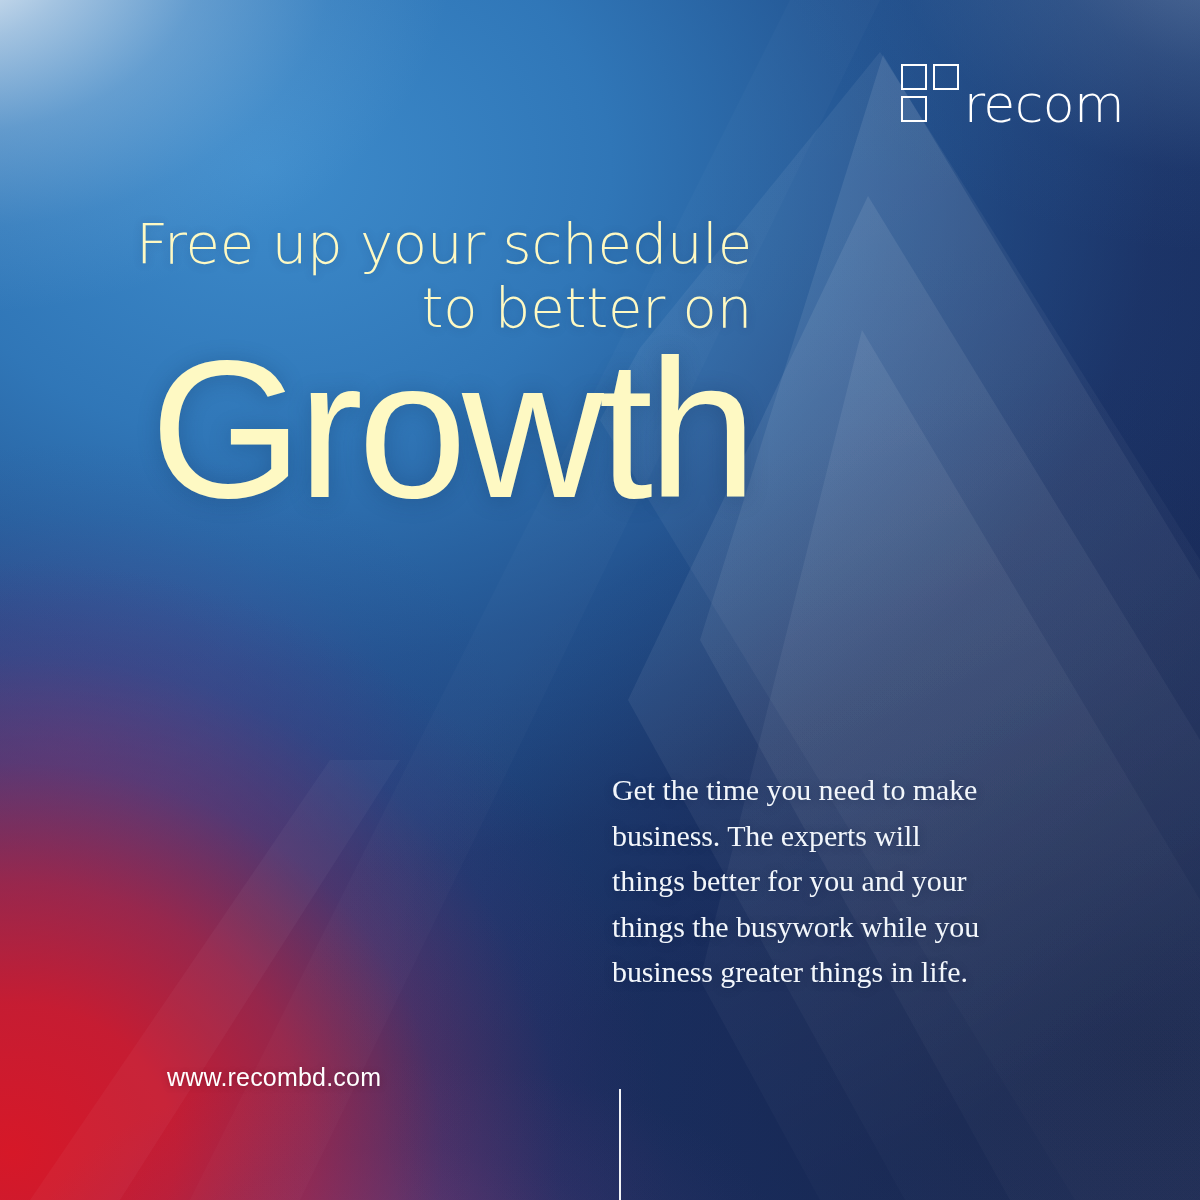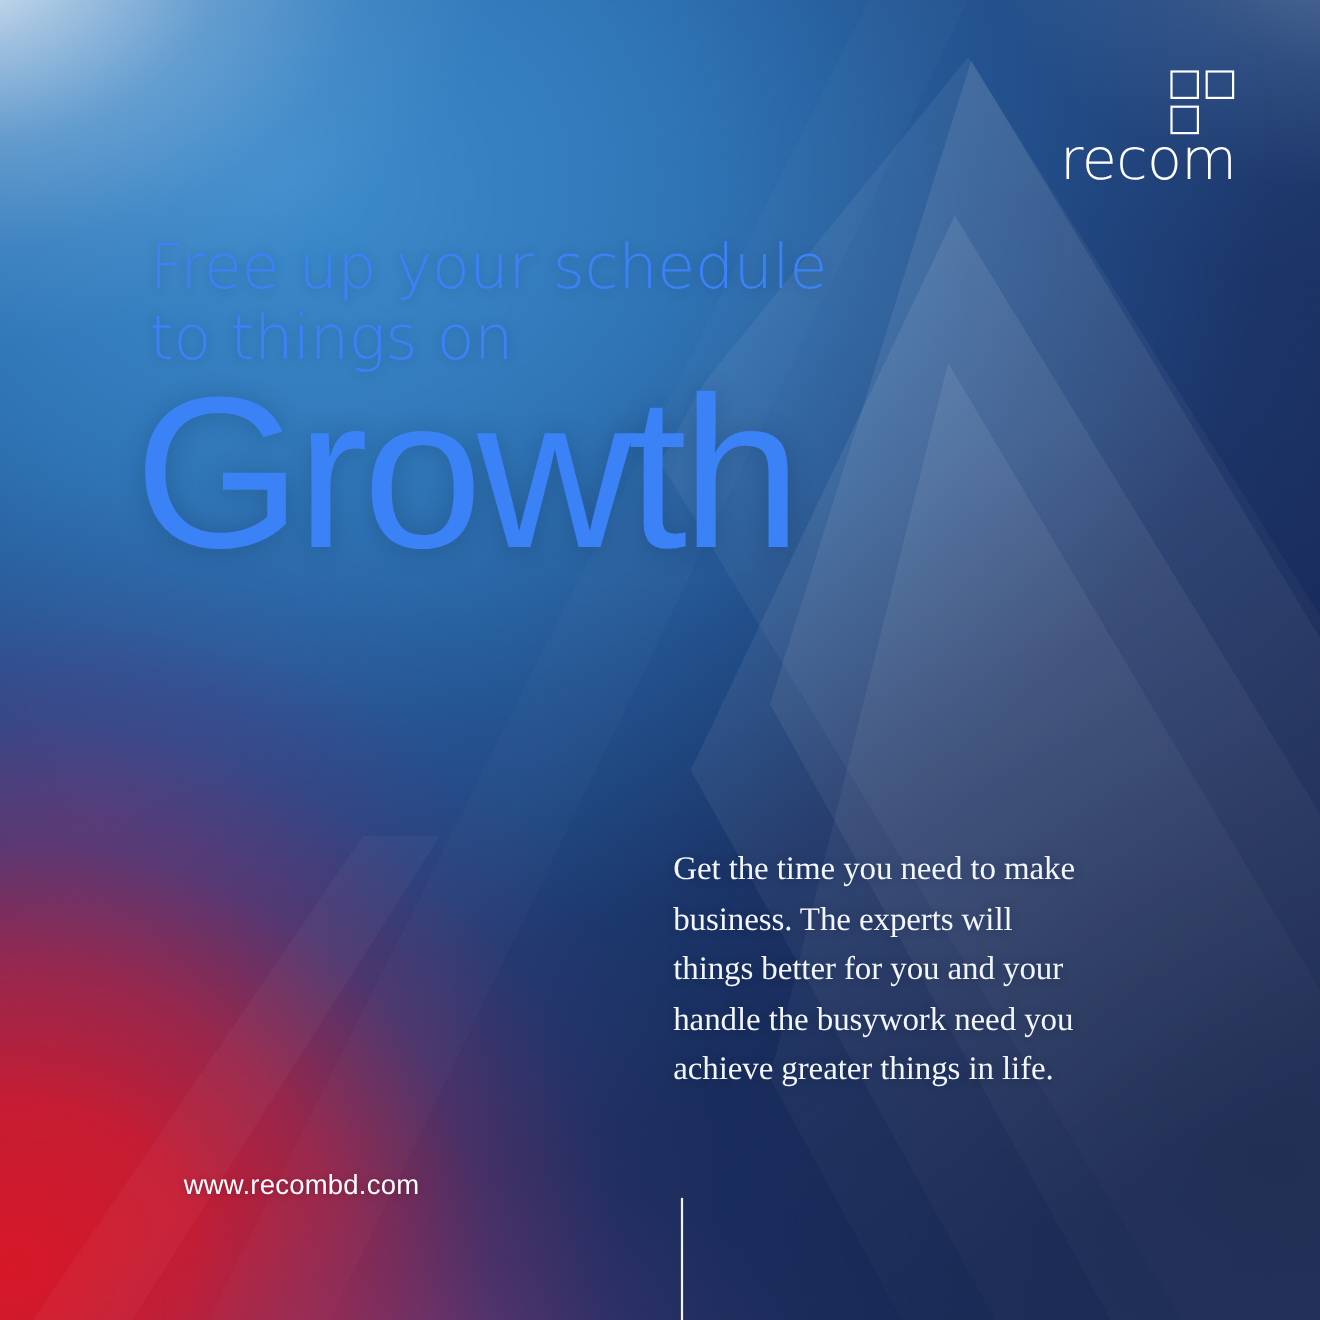--- a/index.html
+++ b/index.html
@@ -98,21 +98,20 @@
   
   .shapes{position:absolute;inset:0;}
   .shapes svg{position:absolute;inset:0;width:1200px;height:1200px;}
 
   
   .logo{
     position:absolute;
     top:64px;right:76px;
     display:flex;align-items:flex-end;
     gap:0px;
-    flex-direction:column;
   }
   .logo-mark{
     position:relative;
     width:60px;height:60px;
     flex:0 0 60px;
   }
   .logo-sq{
     position:absolute;
     width:26px;height:26px;
     border:2.4px solid #ffffff;
@@ -128,21 +127,22 @@
     letter-spacing:-0.6px;
     margin-left:3px;
     margin-bottom:-3px;
     font-family:"DejaVu Sans", sans-serif;
   }
 
   
   .headline{
     position:absolute;
     left:136px;top:212px;
-    color:#3b82f6;
+    color:#fef9c3;
+    text-align:right;
   }
   .headline-kicker{
     font-family:"DejaVu Sans", sans-serif;
     font-weight:300;
     font-size:56px;
     line-height:1.14;
     letter-spacing:-0.2px;
     text-shadow:0 1px 10px rgba(12,40,80,0.22);
   }
   .headline-kicker .k-line{display:block;}
@@ -255,30 +255,30 @@
       <span class="logo-sq tl"></span>
       <span class="logo-sq tr"></span>
       <span class="logo-sq bl"></span>
     </div>
     <div class="logo-word">recom</div>
   </div>
 
   <div class="headline">
     <div class="headline-kicker">
       <span class="k-line">Free up your schedule</span>
-      <span class="k-line">to things on</span>
+      <span class="k-line">to better on</span>
     </div>
     <div class="headline-big">Growth</div>
   </div>
 
   <div class="body-copy">
     <span class="b-line">Get the time you need to make</span>
     <span class="b-line">business. The experts will</span>
     <span class="b-line">things better for you and your</span>
-    <span class="b-line">handle the busywork need you</span>
-    <span class="b-line">achieve greater things in life.</span>
+    <span class="b-line">things the busywork while you</span>
+    <span class="b-line">business greater things in life.</span>
   </div>
 
   <div class="site-url">www.recombd.com</div>
 
   <div class="divider"></div>
 
 </div>
 
 </body></html>

